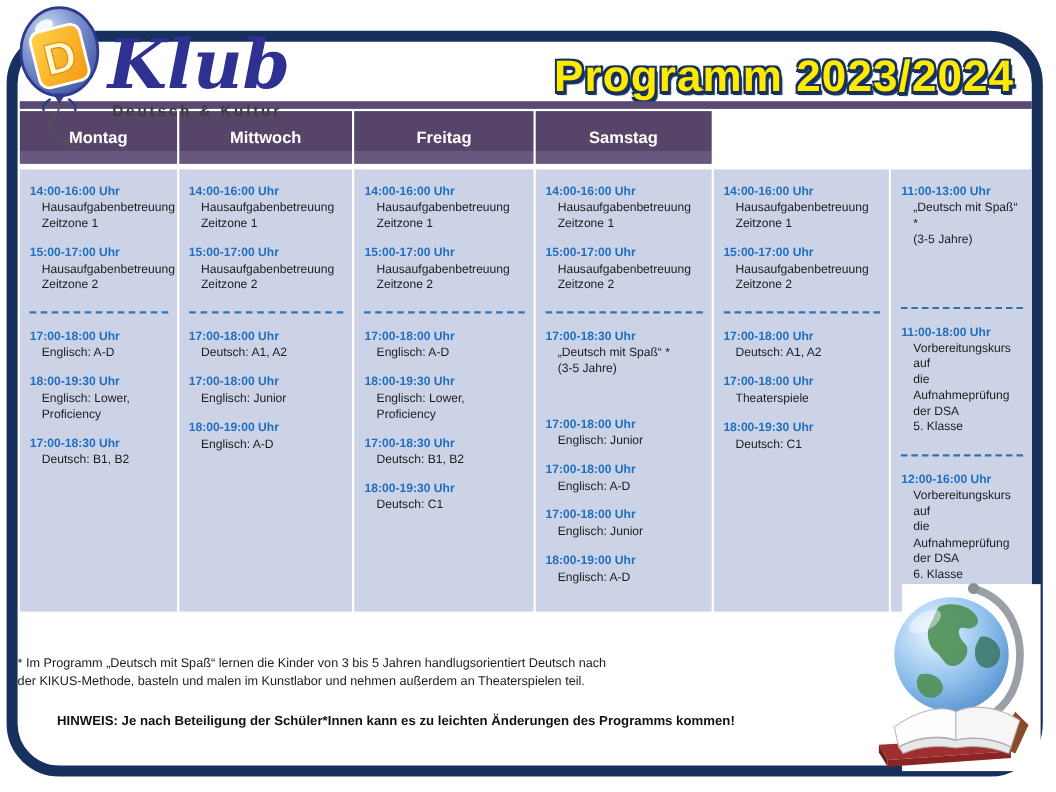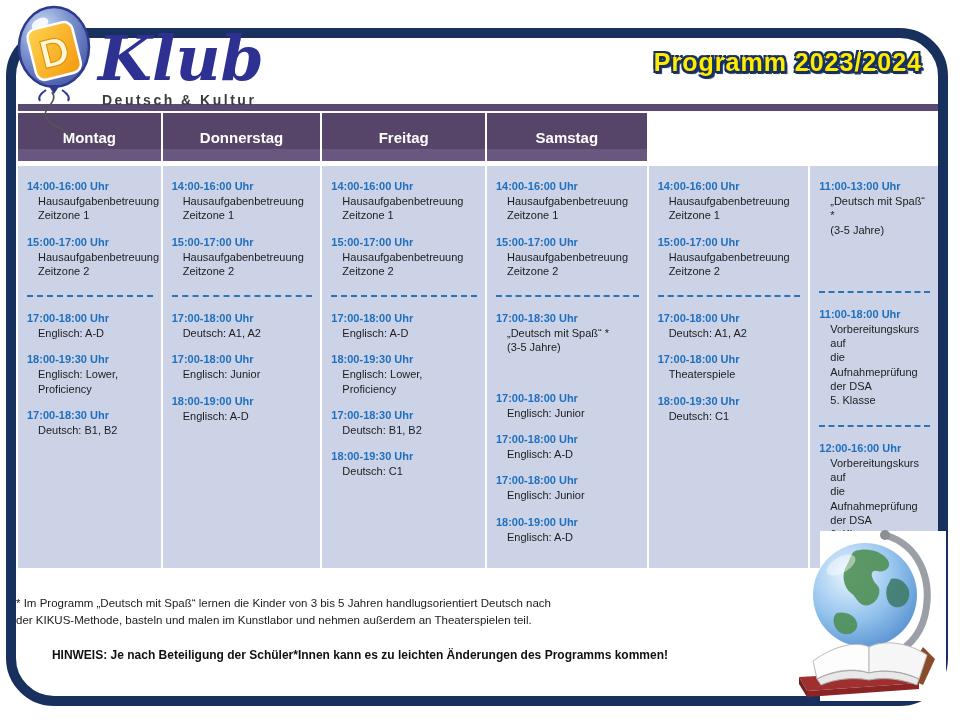--- a/index.html
+++ b/index.html
@@ -2,26 +2,26 @@
 <html><head>
 <meta charset="utf-8">
 <style>
   html,body{margin:0;padding:0;background:#fff;}
   .page{position:relative;width:960px;height:720px;background:#fff;overflow:hidden;
         font-family:"Liberation Sans",sans-serif;}
   
   .frame{position:absolute;left:6px;top:28px;width:942px;height:678px;
          border:10px solid #17305e;border-radius:48px;box-sizing:border-box;background:#fff;}
   
-  .title{position:absolute;top:48px;right:38px;font-size:25px;font-weight:bold;color:#ffeb00;
+  .title{position:absolute;top:48px;right:38px;font-size:40px;font-weight:bold;color:#ffeb00;
          letter-spacing:1px;
          text-shadow:-2px -2px 0 #17305e,2px -2px 0 #17305e,-2px 2px 0 #17305e,2px 2px 0 #17305e,
                      0 3px 0 #17305e,3px 3px 1px #17305e;}
   
-  .table{position:absolute;left:18px;top:104px;width:920px;}
+  .table{position:absolute;left:18px;top:92px;width:920px;}
   .top-strip{height:7px;background:#5a4973;margin-bottom:2px;}
   .head-row,.body-row{display:grid;grid-template-columns:143fr 158fr 163fr 160fr 160fr 128fr;gap:2px;}
   .head-cell{background:linear-gradient(#564569 0 75%,#685880 75% 100%);color:#fff;font-weight:bold;
              font-size:15px;height:48px;display:flex;align-items:center;justify-content:center;}
   .body-row{margin-top:5px;border-radius:14px;}
   .body-cell{background:#ccd3e6;height:402px;box-sizing:border-box;padding:14px 8px 8px 9px;
              font-size:11px;overflow:hidden;}
   .entry{margin-bottom:13px;}
   .time{color:#1f6fc0;font-weight:bold;font-size:11px;margin-bottom:2px;}
   .desc{color:#1c1c1e;line-height:1.3;white-space:pre-line;margin-left:11px;}
@@ -72,21 +72,21 @@
 
     <text x="88" y="78" font-family="DejaVu Serif, serif" font-style="italic" font-weight="bold" font-size="62" fill="#2e3192">Klub</text>
 
     <text x="92" y="103" font-family="Liberation Sans, sans-serif" font-size="14" font-weight="bold" letter-spacing="2.5" fill="#3d3d3d">Deutsch &amp; Kultur</text>
   </svg>
 
   <div class="table">
     <div class="top-strip"></div>
     <div class="head-row">
         <div class="head-cell">Montag</div>
-        <div class="head-cell">Donnerstag</div>
+        <div class="head-cell">Mittwoch</div>
         <div class="head-cell">Freitag</div>
         <div class="head-cell">Samstag</div>
       </div>
     <div class="body-row">
         <div class="body-cell">
           <div class="entry">
             <div class="time">14:00-16:00 Uhr</div>
             <div class="desc">Hausaufgabenbetreuung
 Zeitzone 1</div>
           </div>

